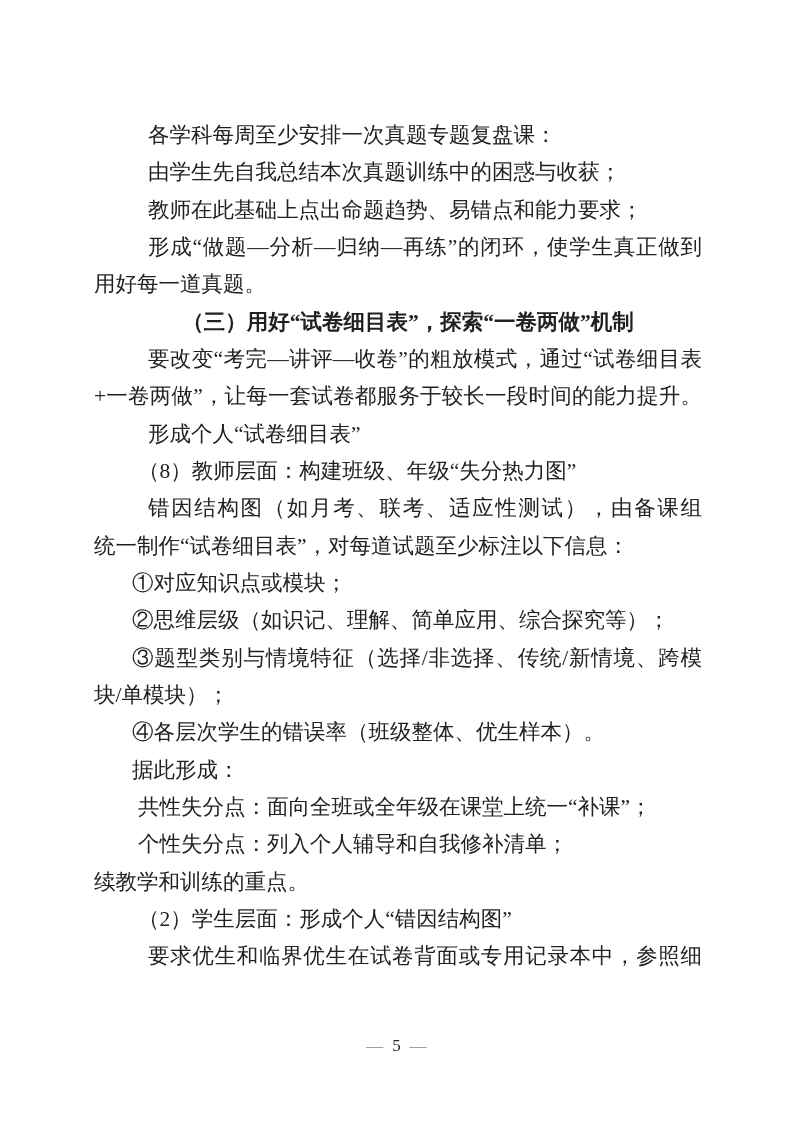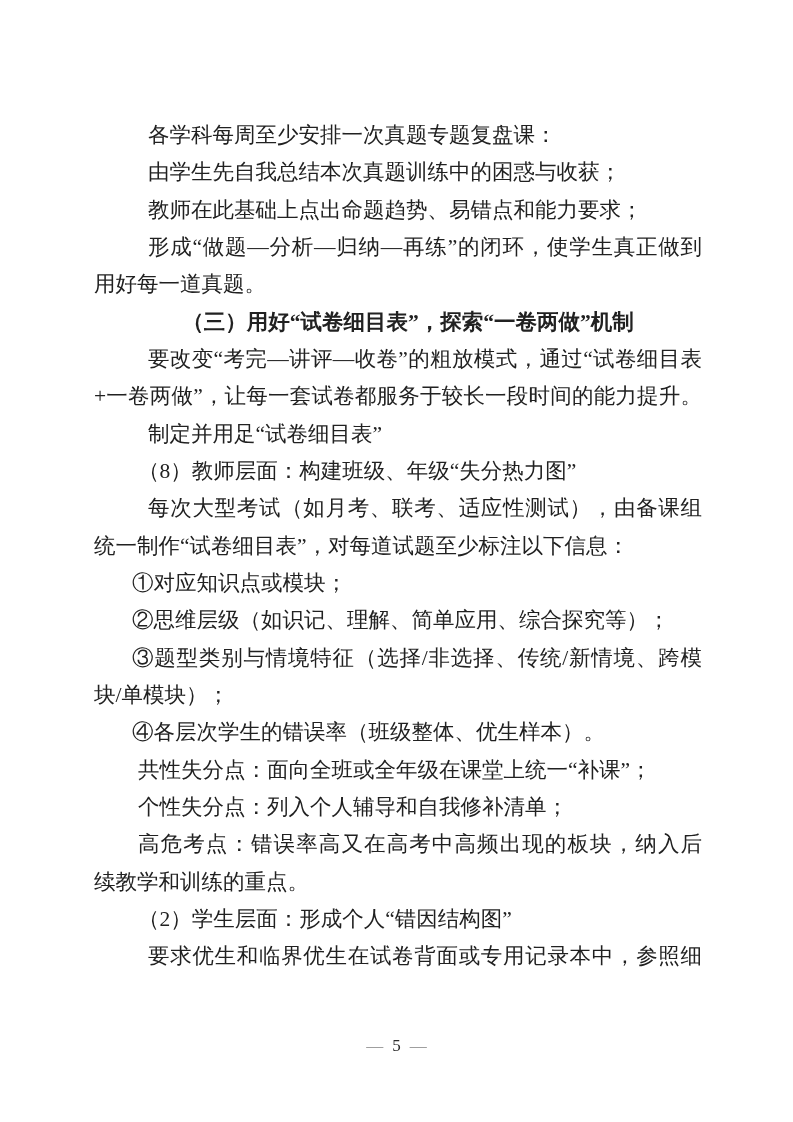--- a/index.html
+++ b/index.html
@@ -59,32 +59,32 @@
 <div class="page">
   <div class="doc-lines" id="doc-lines">
       <div class="line ind-body">各学科每周至少安排一次真题专题复盘课：</div>
       <div class="line ind-body">由学生先自我总结本次真题训练中的困惑与收获；</div>
       <div class="line ind-body">教师在此基础上点出命题趋势、易错点和能力要求；</div>
       <div class="line ind-body fill">形成“做题—分析—归纳—再练”的闭环，使学生真正做到</div>
       <div class="line ind-none">用好每一道真题。</div>
       <div class="line ind-heading bold">（三）用好“试卷细目表”，探索“一卷两做”机制</div>
       <div class="line ind-body fill">要改变“考完—讲评—收卷”的粗放模式，通过“试卷细目表</div>
       <div class="line ind-none fill">+一卷两做”，让每一套试卷都服务于较长一段时间的能力提升。</div>
-      <div class="line ind-body">制定并用足“试卷细目表”</div>
+      <div class="line ind-body">形成个人“试卷细目表”</div>
       <div class="line ind-num">（8）教师层面：构建班级、年级“失分热力图”</div>
-      <div class="line ind-body fill">每次大型考试（如月考、联考、适应性测试），由备课组</div>
+      <div class="line ind-body fill">错因结构图（如月考、联考、适应性测试），由备课组</div>
       <div class="line ind-none">统一制作“试卷细目表”，对每道试题至少标注以下信息：</div>
       <div class="line ind-sub">①对应知识点或模块；</div>
       <div class="line ind-sub">②思维层级（如识记、理解、简单应用、综合探究等）；</div>
       <div class="line ind-sub fill">③题型类别与情境特征（选择/非选择、传统/新情境、跨模</div>
       <div class="line ind-none">块/单模块）；</div>
       <div class="line ind-sub">④各层次学生的错误率（班级整体、优生样本）。</div>
+      <div class="line ind-sub">据此形成：</div>
       <div class="line ind-mid">共性失分点：面向全班或全年级在课堂上统一“补课”；</div>
       <div class="line ind-mid">个性失分点：列入个人辅导和自我修补清单；</div>
-      <div class="line ind-mid fill">高危考点：错误率高又在高考中高频出现的板块，纳入后</div>
       <div class="line ind-none">续教学和训练的重点。</div>
       <div class="line ind-num">（2）学生层面：形成个人“错因结构图”</div>
       <div class="line ind-body fill">要求优生和临界优生在试卷背面或专用记录本中，参照细</div>
     </div>
   <div class="footer">
     <span class="dash">—</span><span class="pagenum">5</span><span class="dash">—</span>
   </div>
 </div>
 
 </body></html>

